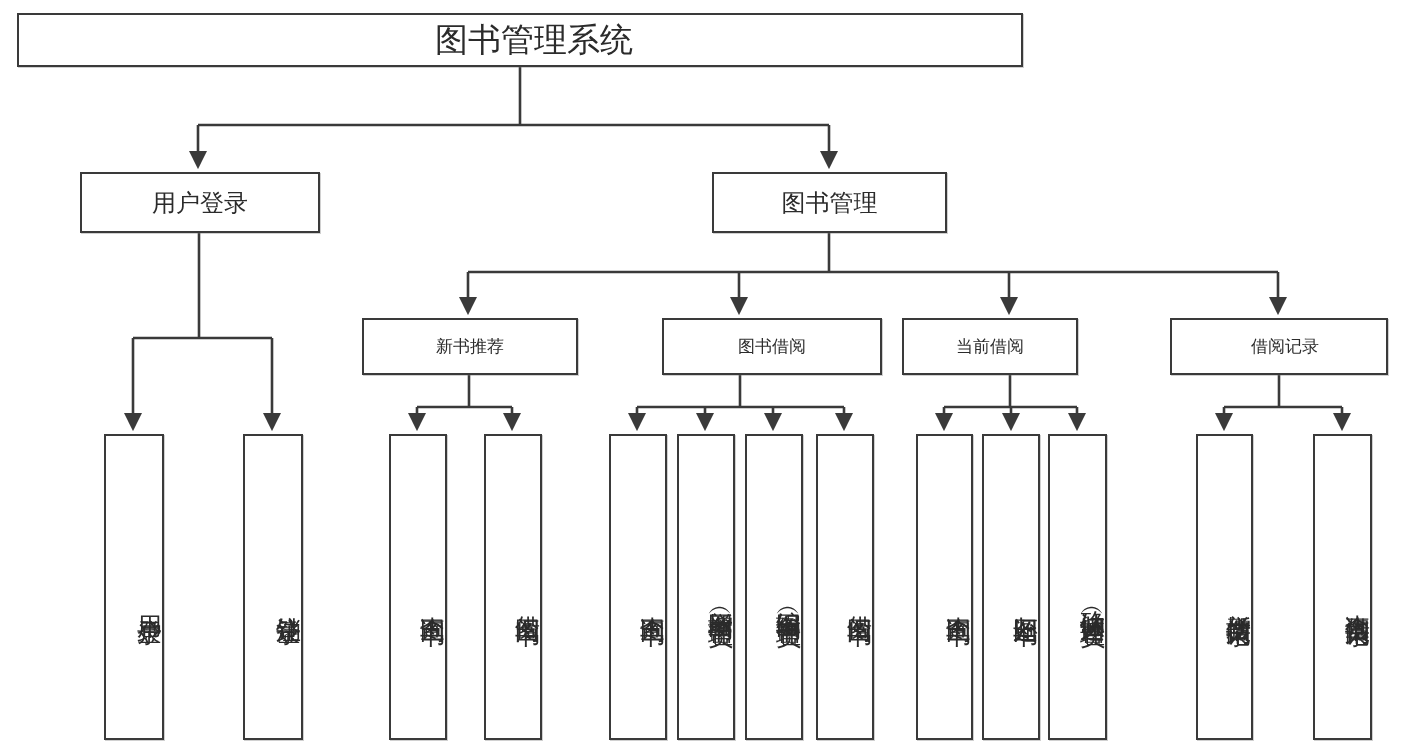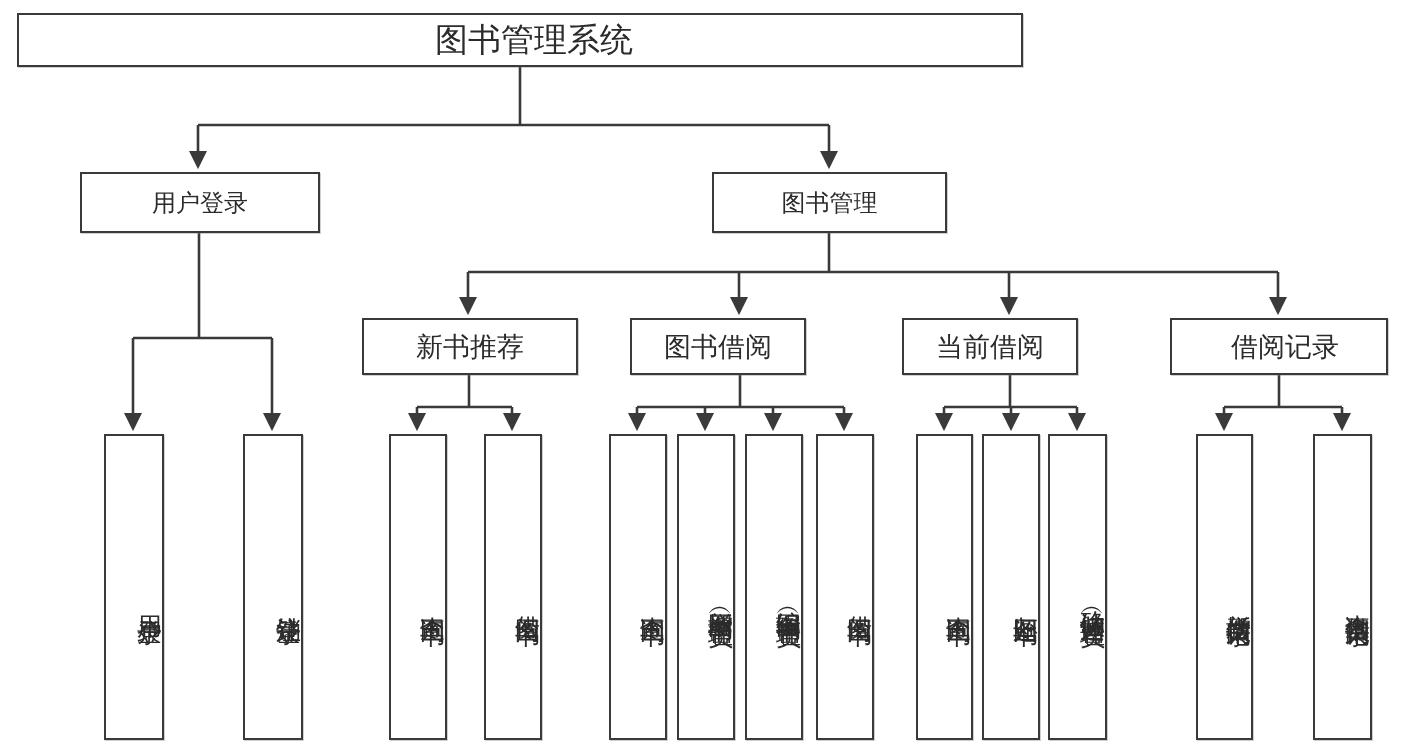--- a/index.html
+++ b/index.html
@@ -37,21 +37,21 @@
     box-shadow: 1px 1px 0 rgba(120,120,120,0.35);
   }
   .node.root {
     font-size: 33px;
     padding-left: 28px;
   }
   .node.mid2 {
     font-size: 24px;
   }
   .node.mid3 {
-    font-size: 27px;
+    font-size: 17px;
   }
   .node.leaf {
     font-size: 25px;
     writing-mode: vertical-rl;
     text-orientation: upright;
     letter-spacing: 2px;
     padding-top: 26px;
     align-items: flex-start;
     justify-content: center;
     line-height: 1.02;
@@ -134,21 +134,21 @@
   <div class="node mid2" style="left:80px; top:172px; width:240px; height:61px;">
     <span class="txt">用户登录</span>
   </div>
   <div class="node mid2" style="left:712px; top:172px; width:235px; height:61px;">
     <span class="txt">图书管理</span>
   </div>
 
   <div class="node mid3" style="left:362px; top:318px; width:216px; height:57px;">
     <span class="txt">新书推荐</span>
   </div>
-  <div class="node mid3" style="left:630px; top:318px; width:176px; height:57px;">
+  <div class="node mid3" style="left:662px; top:318px; width:220px; height:57px;">
     <span class="txt">图书借阅</span>
   </div>
   <div class="node mid3" style="left:902px; top:318px; width:176px; height:57px;">
     <span class="txt">当前借阅</span>
   </div>
   <div class="node mid3" style="left:1170px; top:318px; width:218px; height:57px;padding-left:12px;">
     <span class="txt">借阅记录</span>
   </div>
 
   <div class="node leaf" style="left:104px; top:434px; width:60px; height:306px;">

